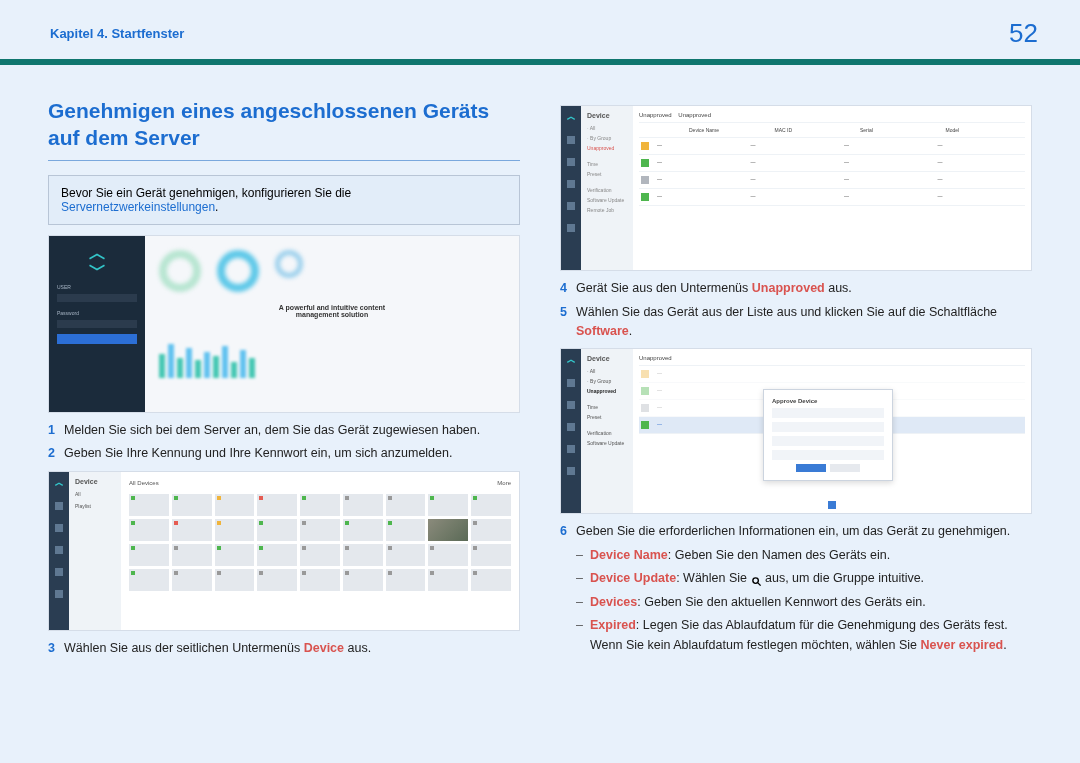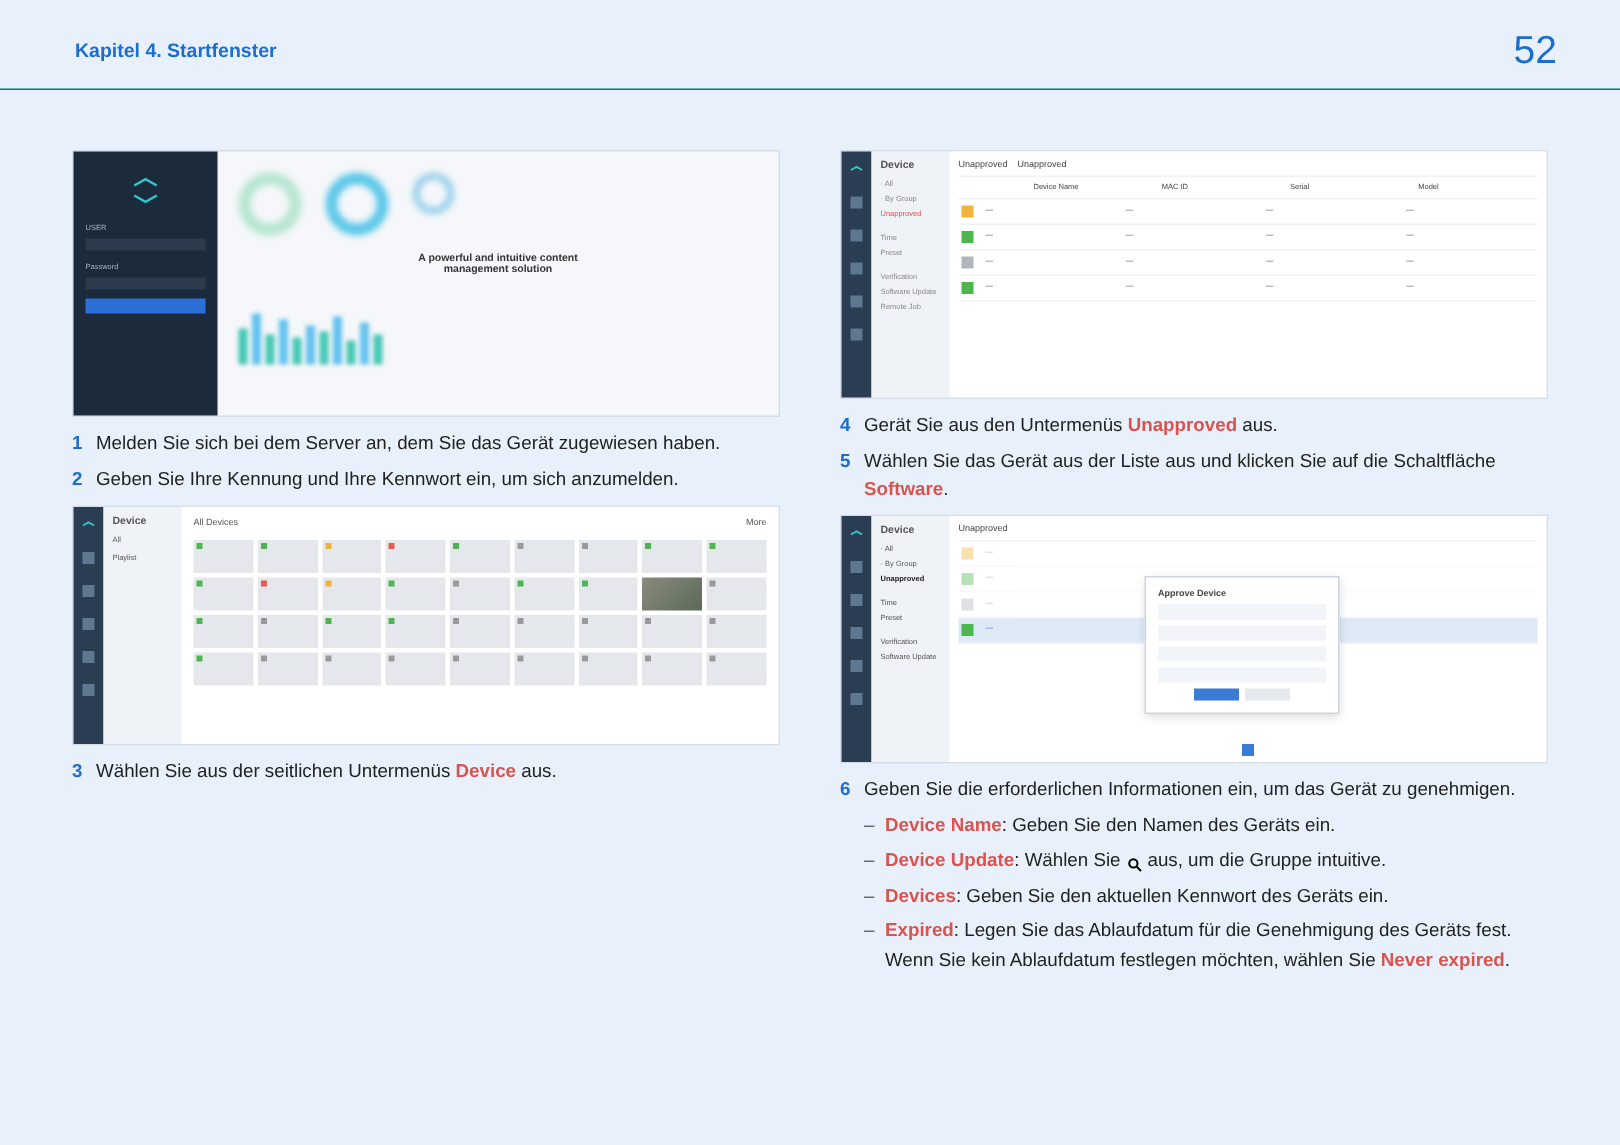--- a/index.html
+++ b/index.html
@@ -1,17 +1,17 @@
 <!DOCTYPE html>
 <html><head>
 <meta charset="utf-8">
 <style>
   * { margin: 0; padding: 0; box-sizing: border-box; }
   body { font-family: Arial, sans-serif; background: #e8f1fb; width: 1080px; height: 763px; overflow: hidden; }
-  .page-header { display: flex; justify-content: space-between; align-items: center; padding: 18px 42px 10px 50px; border-bottom: 1px solid #0f766e; }
+  .page-header { display: flex; justify-content: space-between; align-items: center; padding: 18px 42px 10px 50px; border-bottom: 6px solid #0f766e; }
   .chapter-title { color: #1c6dd0; font-size: 13px; font-weight: 600; }
   .page-number { color: #1c6dd0; font-size: 26px; font-weight: 400; }
   .content { padding: 32px 48px; }
   .columns { display: flex; gap: 40px; }
   .col { flex: 1; }
   .section-title { color: #1c6dd0; font-size: 21px; font-weight: bold; line-height: 1.3; padding-bottom: 8px; border-bottom: 1px solid #7aa8dd; margin-bottom: 14px; }
   .info-box { border: 1px solid #b8c5d6; padding: 10px 12px; font-size: 12px; margin-bottom: 10px; background: #e2edf9; }
   .link-text { color: #1c6dd0; }
   .step-row { display: flex; font-size: 12.5px; margin: 5px 0; line-height: 1.5; }
   .step-num { color: #1c6dd0; font-weight: bold; width: 16px; flex-shrink: 0; }
@@ -55,21 +55,25 @@
 
 <div class="page-header">
   <div class="chapter-title">Kapitel 4. Startfenster</div>
   <div class="page-number">52</div>
 </div>
 
 <div class="content">
   <div class="columns">
 
     <div class="col">
-
+      <h2 class="section-title">Genehmigen eines angeschlossenen Geräts auf dem Server</h2>
+
+      <div class="info-box">
+        <span>Bevor Sie ein Gerät genehmigen, konfigurieren Sie die </span><span class="link-text">Servernetzwerkeinstellungen</span><span>.</span>
+      </div>
 
       <div class="figure fig1">
         <div class="fig1-left">
           <div class="fig1-logo">
             <svg viewBox="0 0 24 24">
                 <path fill="none" stroke="#33c5c9" stroke-width="2" d="M3 8 L12 3 L21 8 M3 16 L12 21 L21 16"></path>
               </svg>
           </div>
           <div class="fig1-txt">USER</div>
           <div style="height:8px;background:#2b3b4d;margin-top:4px;"></div>

